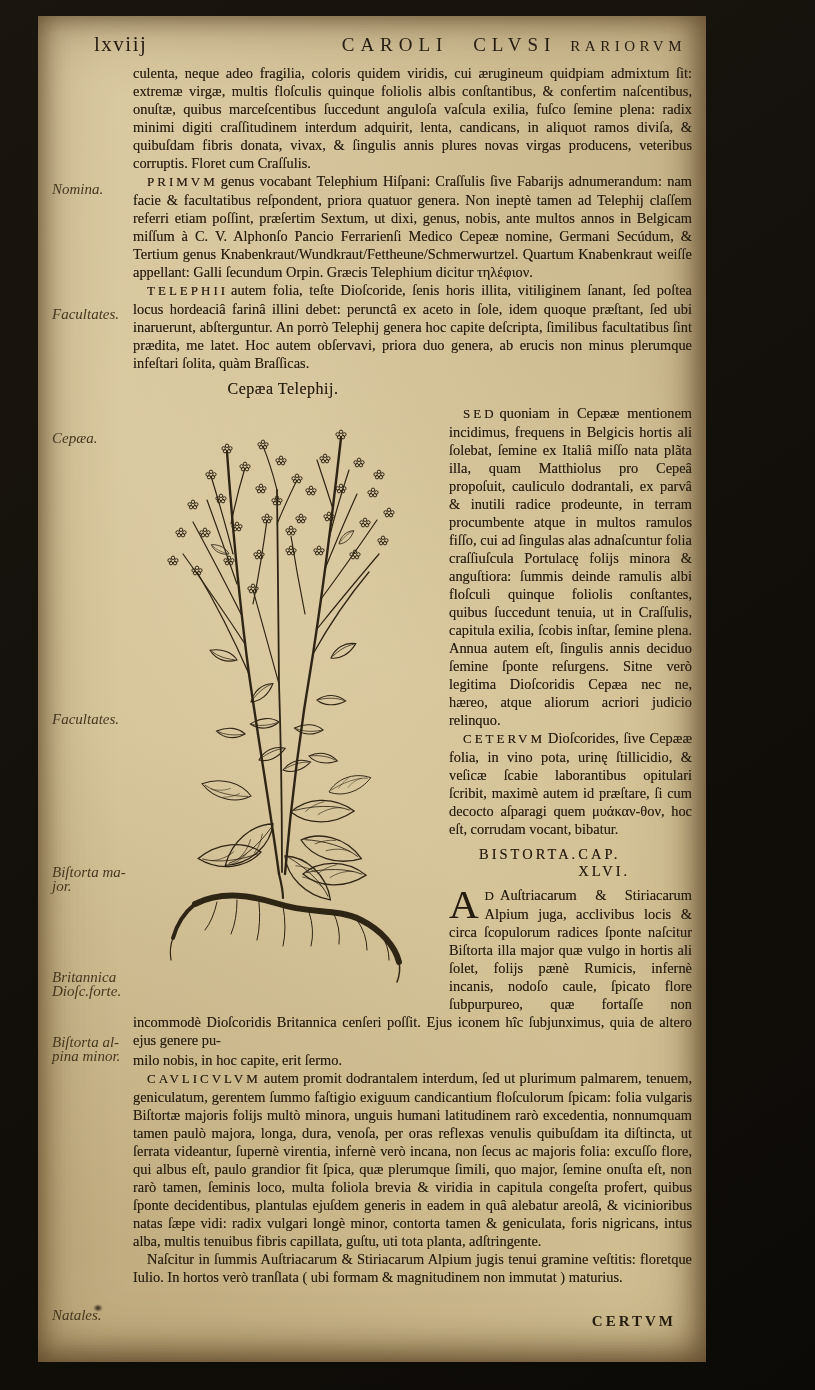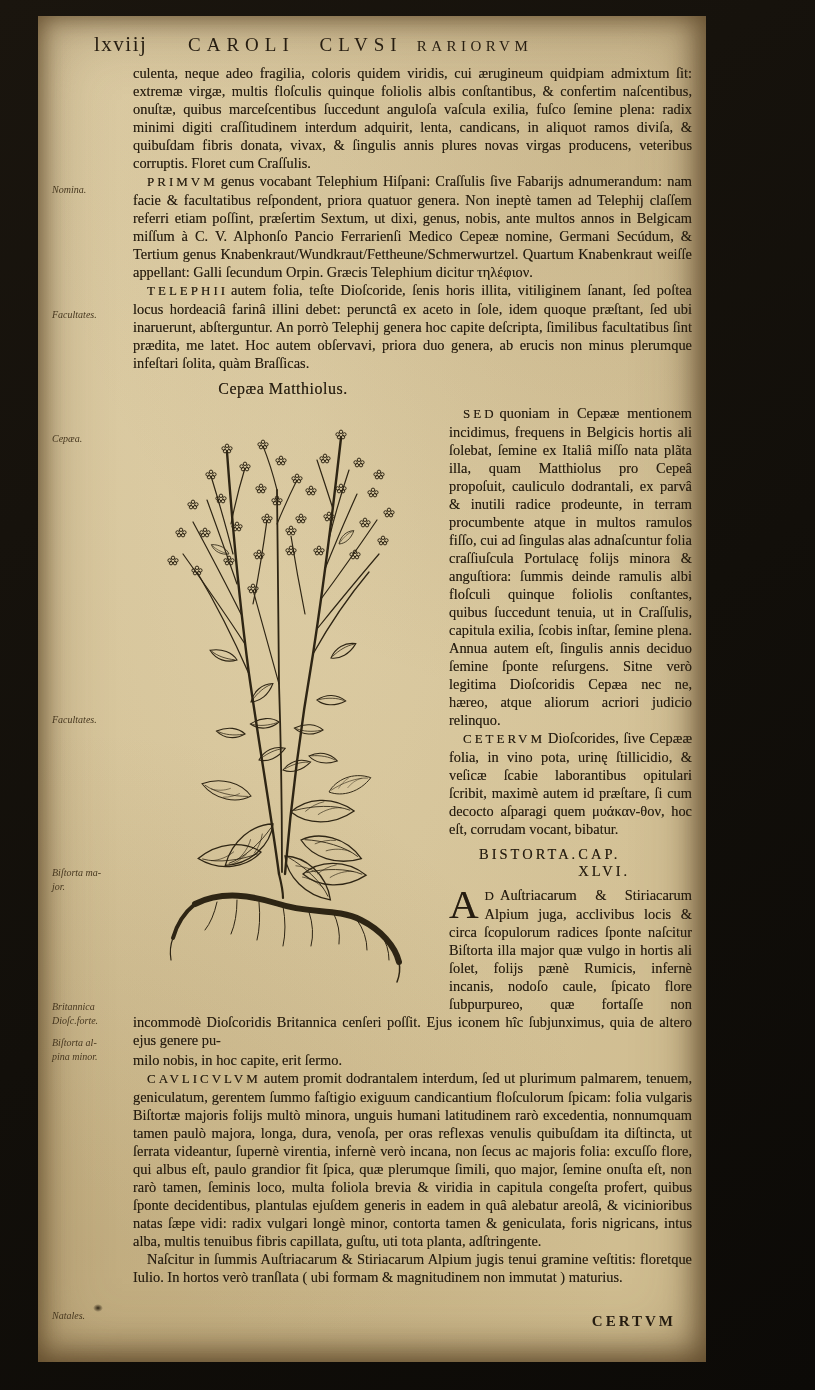--- a/index.html
+++ b/index.html
@@ -23,28 +23,28 @@
       inset 0 -12px 30px rgba(70,50,25,.4),
       inset 6px 0 18px rgba(100,75,35,.3);
   }
   .header { position:relative; height:46px; }
   .folio {
     position:absolute; left:56px; top:16px;
     font-size:21px; letter-spacing:1.5px;
   }
   .running-title {
     position:absolute; left:150px; right:20px; top:18px;
-    text-align:left; white-space:nowrap;
+    text-align:right; white-space:nowrap;
   }
   .rt-main { font-size:19px; letter-spacing:6px; word-spacing:14px; }
   .rt-suffix { font-size:15px; letter-spacing:4.5px; margin-left:10px; }
 
   .margin-note {
     position:absolute; left:14px; width:78px;
-    font-style:italic; font-size:10px; line-height:13.5px;
+    font-style:italic; font-size:15px; line-height:13.5px;
     color:#46371f; white-space:pre-line;
   }
 
   .textblock { margin:2px 14px 0 95px; }
   .para {
     margin:0; font-size:14.4px; line-height:18px;
     text-align:justify; text-indent:14px;
     text-shadow:0 0 .5px rgba(45,34,16,.55);
   }
   .no-indent { text-indent:0; }
@@ -93,35 +93,35 @@
         <span class="rt-suffix">RARIORVM</span>
       </div>
     </div>
 
     <div class="margin-note" style="top:167px">Nomina.</div>
     <div class="margin-note" style="top:292px">Facultates.</div>
     <div class="margin-note" style="top:416px">Cepæa.</div>
     <div class="margin-note" style="top:697px">Facultates.</div>
     <div class="margin-note" style="top:850px">Biſtorta ma-
 jor.</div>
-    <div class="margin-note" style="top:984px">Britannica
+    <div class="margin-note" style="top:955px">Britannica
 Dioſc.forte.</div>
     <div class="margin-note" style="top:1020px">Biſtorta al-
 pina minor.</div>
     <div class="margin-note" style="top:1293px">Natales.</div>
 
     <div class="textblock">
 
       <p class="para no-indent">culenta, neque adeo fragilia, coloris quidem viridis, cui ærugineum quidpiam admixtum ſit: extremæ virgæ, multis floſculis quinque foliolis albis conſtantibus, &amp; confertim naſcentibus, onuſtæ, quibus marceſcentibus ſuccedunt anguloſa vaſcula exilia, fuſco ſemine plena: radix minimi digiti craſſitudinem interdum adquirit, lenta, candicans, in aliquot ramos diviſa, &amp; quibuſdam fibris donata, vivax, &amp; ſingulis annis plures novas virgas producens, veteribus corruptis. Floret cum Craſſulis.</p>
 
       <p class="para"><span class="lead">PRIMVM</span><span>genus vocabant Telephium Hiſpani: Craſſulis ſive Fabarijs adnumerandum: nam facie &amp; facultatibus reſpondent, priora quatuor genera. Non ineptè tamen ad Telephij claſſem referri etiam poſſint, præſertim Sextum, ut dixi, genus, nobis, ante multos annos in Belgicam miſſum à C. V. Alphonſo Pancio Ferrarienſi Medico Cepeæ nomine, Germani Secúdum, &amp; Tertium genus Knabenkraut/Wundkraut/Fettheune/Schmerwurtzel. Quartum Knabenkraut weiſſe appellant: Galli ſecundum Orpin. Græcis Telephium dicitur τηλέφιον.</span></p>
 
       <p class="para"><span class="lead">TELEPHII</span><span>autem folia, teſte Dioſcoride, ſenis horis illita, vitiliginem ſanant, ſed poſtea locus hordeaciâ farinâ illini debet: perunctâ ex aceto in ſole, idem quoque præſtant, ſed ubi inaruerunt, abſterguntur. An porrò Telephij genera hoc capite deſcripta, ſimilibus facultatibus ſint prædita, me latet. Hoc autem obſervavi, priora duo genera, ab erucis non minus plerumque infeſtari ſolita, quàm Braſſicas.</span></p>
 
-      <div class="cepaea-heading">Cepæa Matthiolus.</div>
+      <div class="cepaea-heading">Cepæa Telephij.</div>
 
       <svg class="woodcut" viewBox="0 0 300 596" aria-hidden="true">
         <defs>
           <g id="fl" stroke="#2e2514" fill="none" stroke-width="1">
             <circle cx="0" cy="-2.2" r="1.7"></circle>
               <circle cx="3.4" cy="0.4" r="1.7"></circle>
             <circle cx="-3.4" cy="0.4" r="1.7"></circle>
               <circle cx="2" cy="3.2" r="1.7"></circle>
             <circle cx="-2" cy="3.2" r="1.7"></circle>
           </g>

